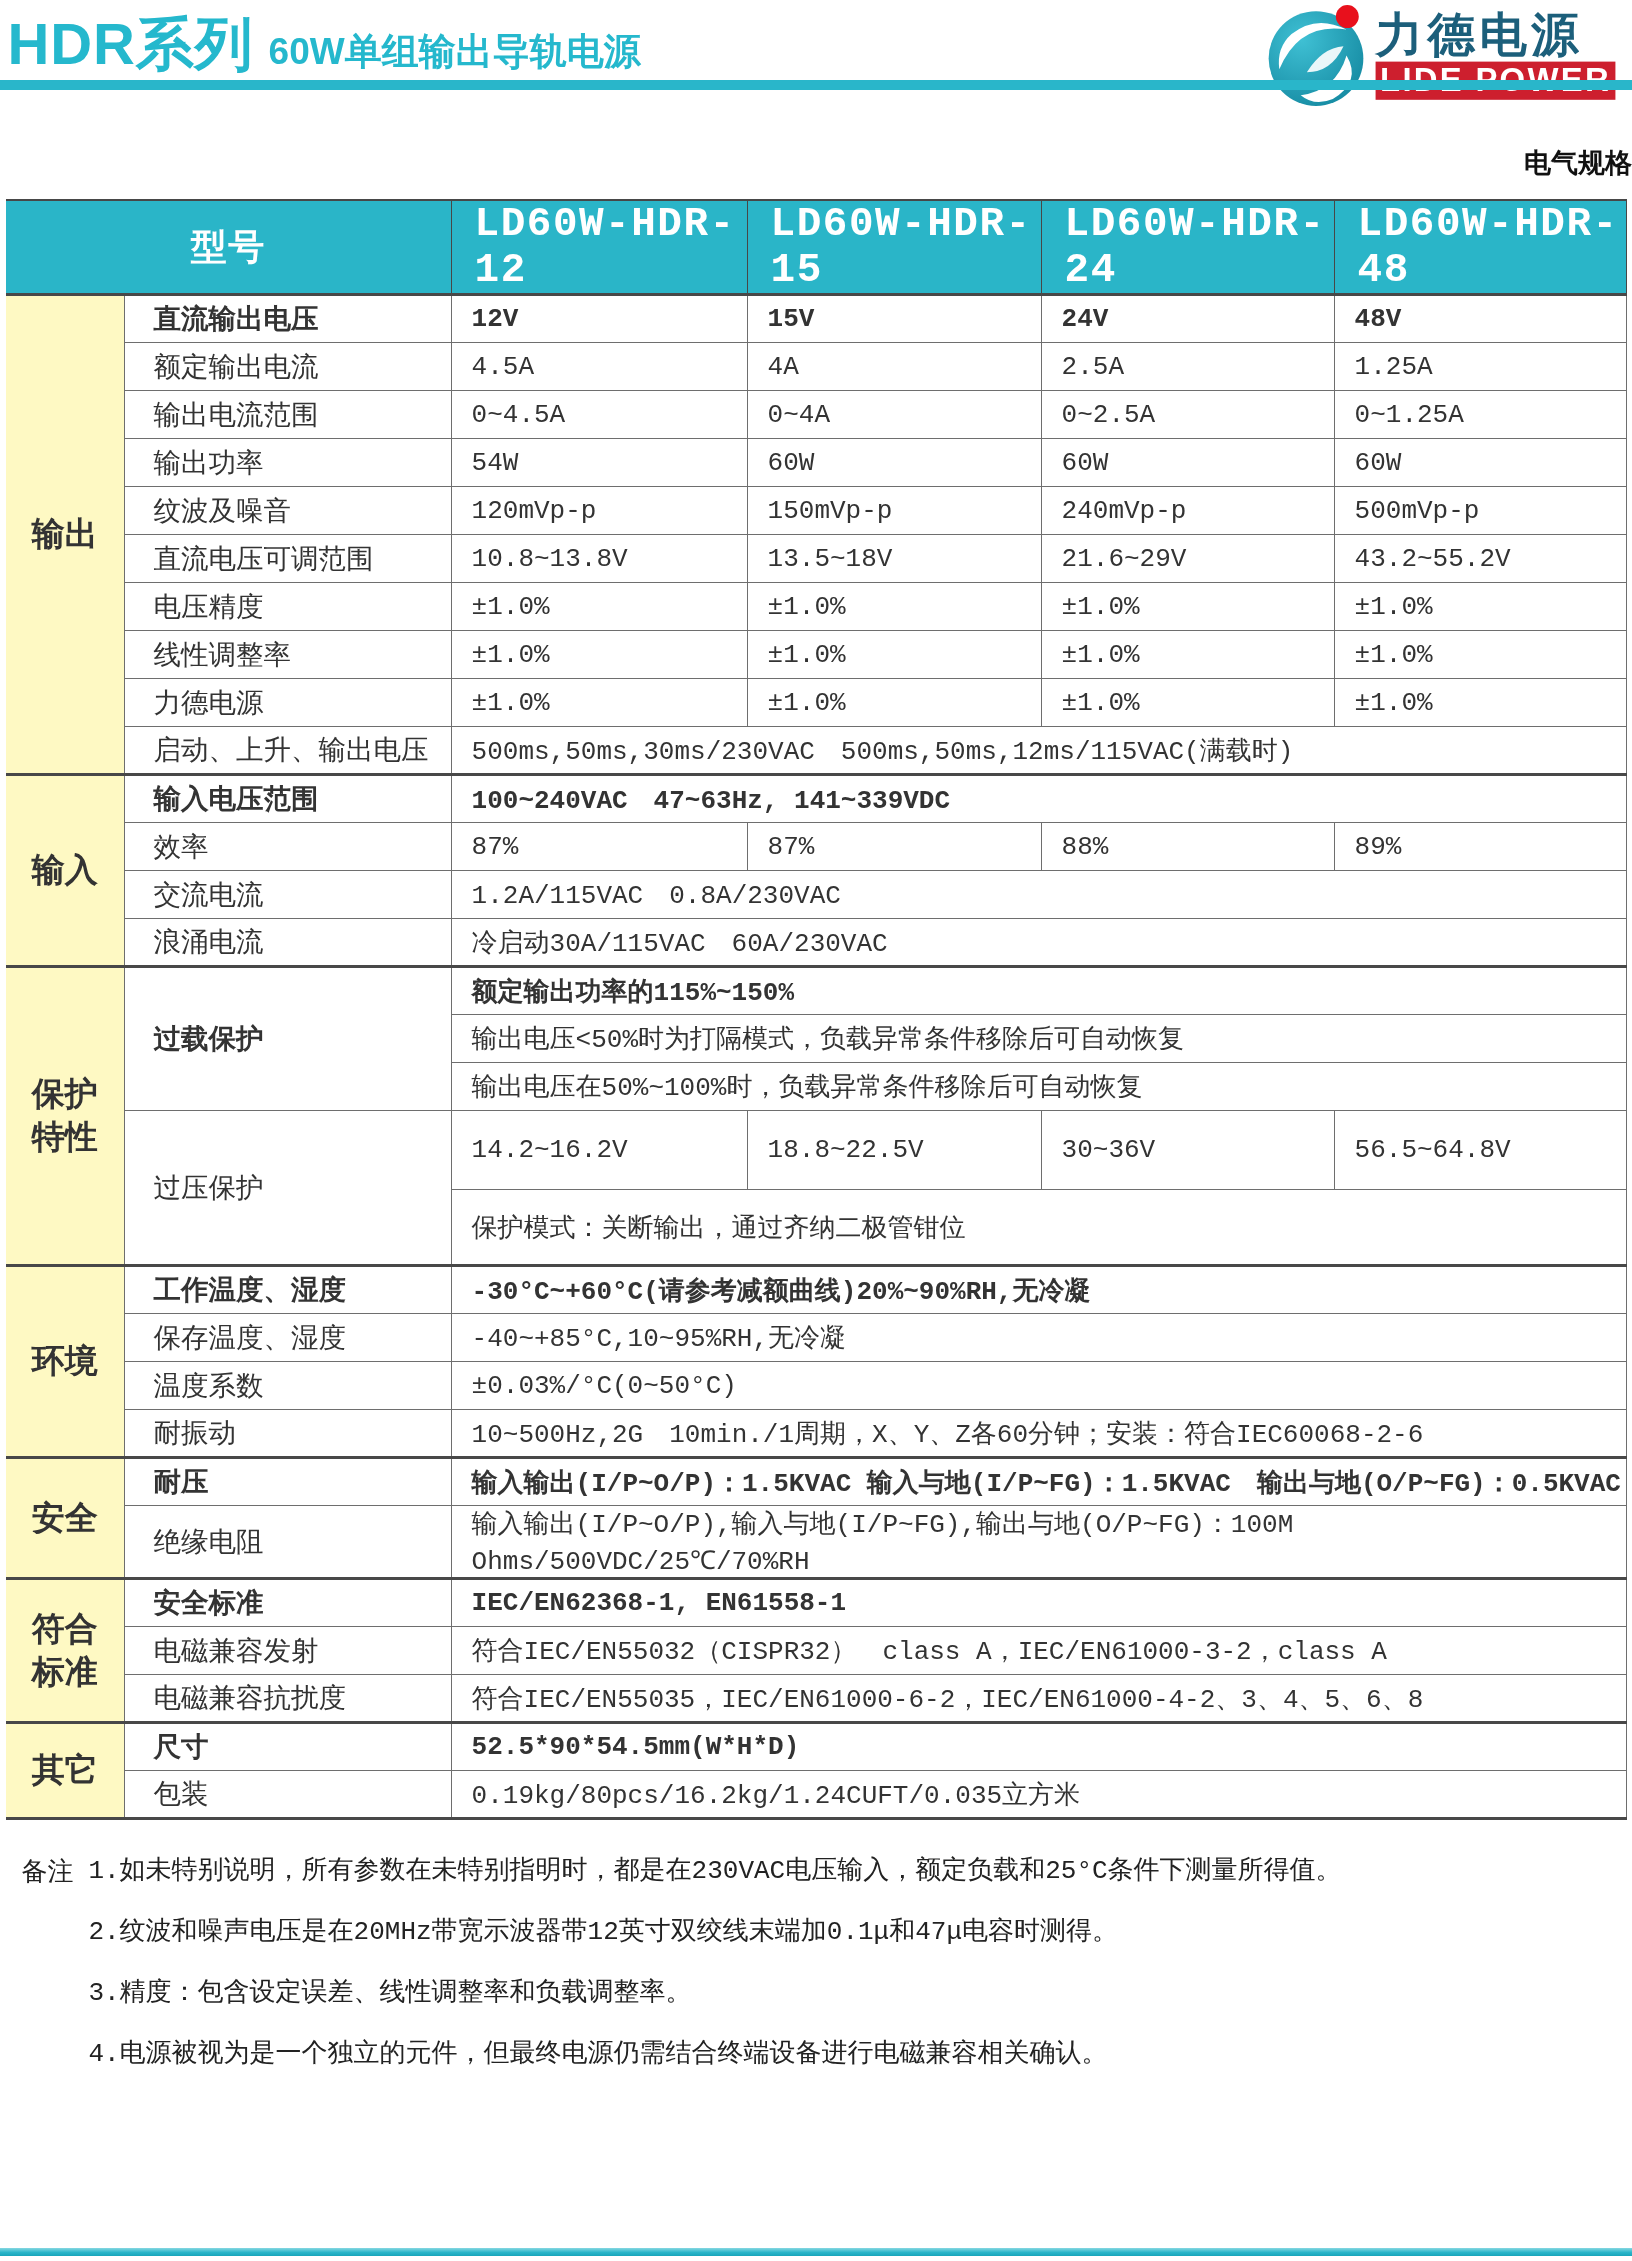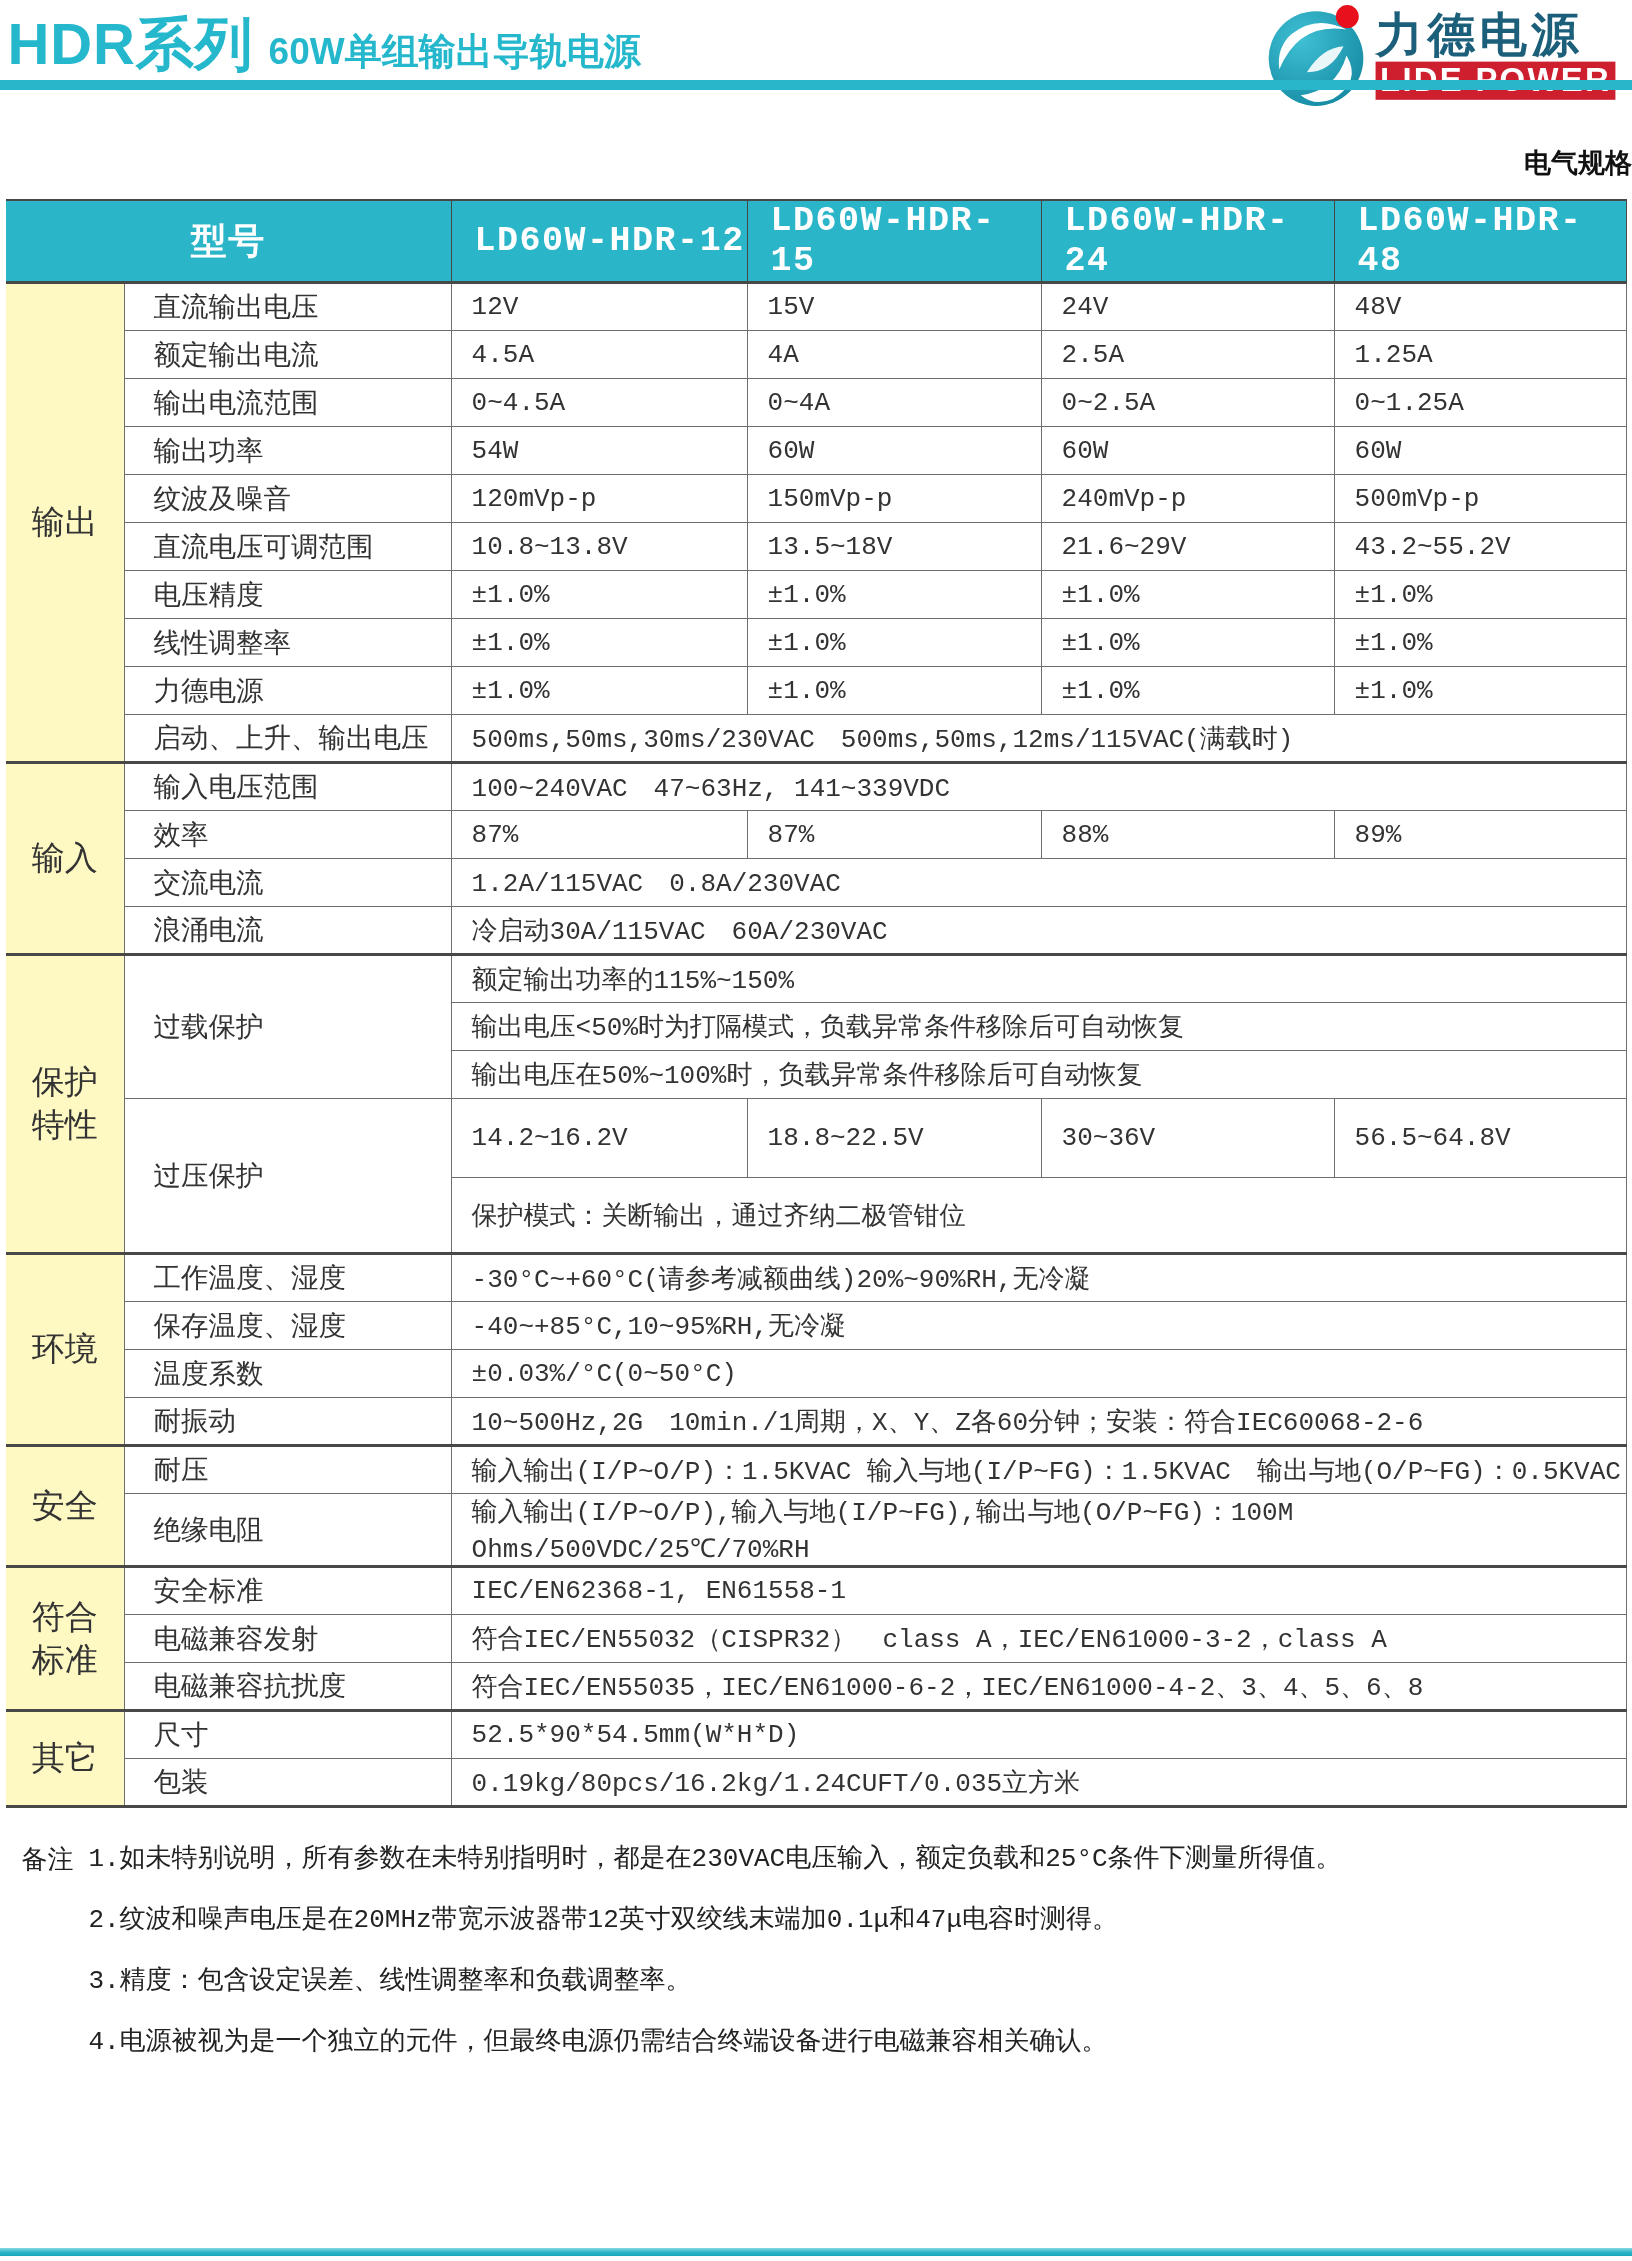--- a/index.html
+++ b/index.html
@@ -25,34 +25,34 @@
   }
   col.c-group{width:118px;} col.c-param{width:327px;}
   col.c-d1{width:296px;} col.c-d2{width:294px;} col.c-d3{width:293px;} col.c-d4{width:292px;}
   tr{height:48px;}
   thead tr{height:51px;}
   tr.tall1{height:79px;} tr.tall2{height:76px;}
   th,td{border:1.5px solid #6e6e6e;padding:0;vertical-align:middle;}
   thead th{
     background:#2ab5c8;color:#ffffff;border-color:#474747;
     border-top:2.3px solid #474747;border-bottom:2.3px solid #474747;
-    font-size:35px;font-weight:bold;letter-spacing:1.5px;
+    font-size:41px;font-weight:bold;letter-spacing:1.5px;
   }
   th.model-label{text-align:center;border-left:none;font-size:36px;
     font-family:"Liberation Sans","DejaVu Sans",sans-serif;}
   th.model{text-align:left;padding-left:23px;}
   th.group{
     border-left:none;border-top:3.1px solid #484848;border-bottom:3.1px solid #484848;
     background:#fef9c3;font-weight:normal;font-size:33px;color:#333;
     font-family:"Liberation Sans","DejaVu Sans",sans-serif;
   }
   .gwrap{width:2.3em;margin:0 auto;line-height:1.3;text-align:center;}
   td.param{font-size:27.5px;padding-left:29px;color:#333;}
   td.val,td.span{font-size:26px;padding-left:20px;color:#333;white-space:pre-wrap;}
-  tr.sec-start>td,tr.sec-start>th{border-top:3.1px solid #484848;}
+  tr.sec-start>td,tr.sec-start>th{border-top:3.1px solid #484848;font-weight:bold;}
   tr.last>td{border-bottom:3.1px solid #484848;}
   
   .notes{display:flex;margin:32px 0 0 21.4px;font-size:26px;color:#222;
     font-family:"Liberation Mono","DejaVu Sans Mono",monospace;}
   .notes-label{width:67px;flex:0 0 auto;padding-top:1.5px;}
   .note-item{margin-bottom:26px;white-space:pre-wrap;}
   
   .footer-bar{position:absolute;left:0;bottom:4.6px;width:1632px;height:8.4px;
     background:linear-gradient(180deg,#86d8e2 0%,#2ab5c9 55%,#18a5ba 100%);}
 </style>

